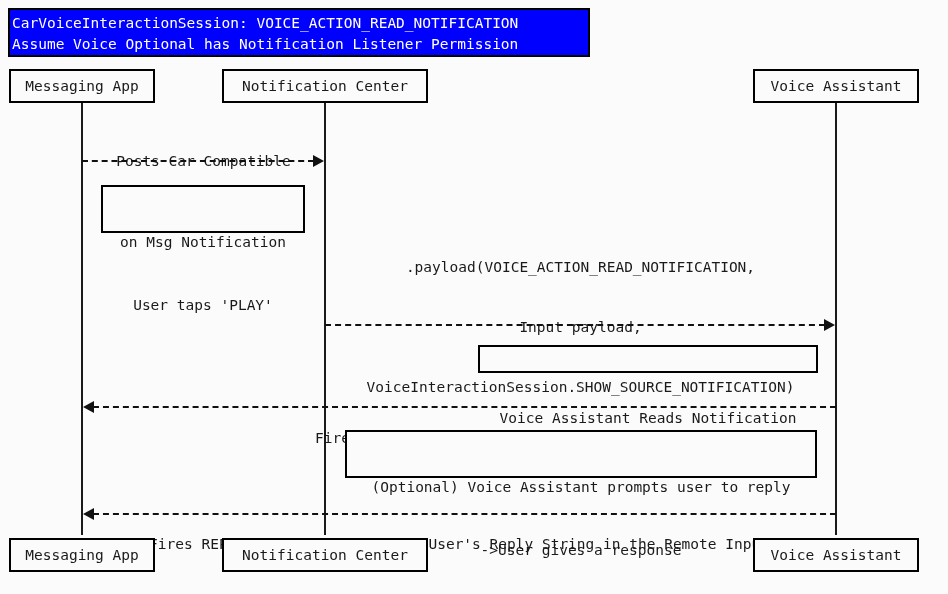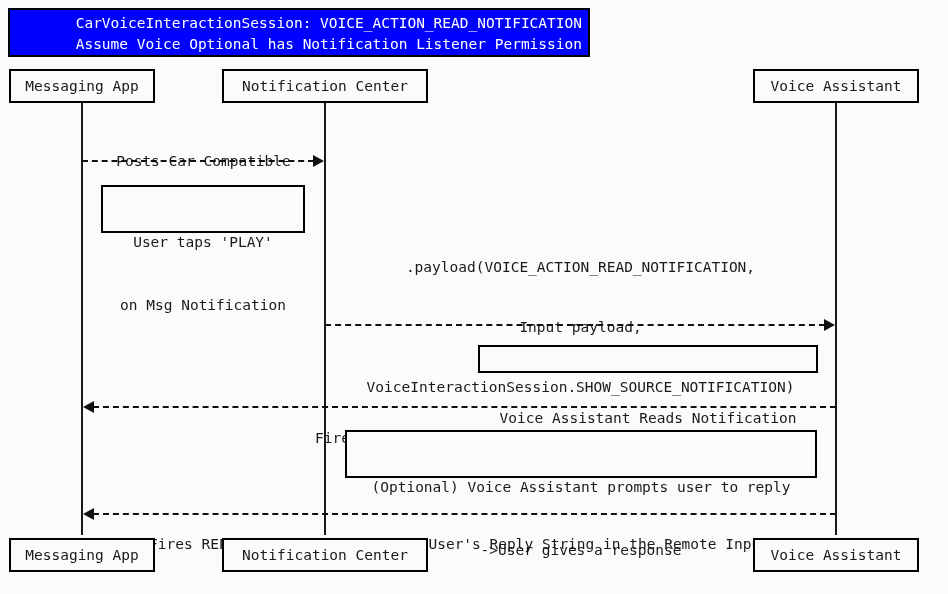--- a/index.html
+++ b/index.html
@@ -19,22 +19,21 @@
   
   .title-box {
     position: absolute;
     left: 8px;
     top: 8px;
     width: 582px;
     height: 49px;
     background: #0000ff;
     border: 2px solid #000000;
     box-sizing: border-box;
-    padding: 3px 6px 0 12px;
-    text-align: right;
+    padding: 3px 6px 0 2px;
   }
   .title-line {
     color: #ffffff;
     font-size: 14.5px;
     line-height: 21px;
     letter-spacing: 0px;
     white-space: pre;
   }
 
   
@@ -130,22 +129,22 @@
   </div>
 
   <div class="msg-label" style="left:82px; top:111px; width:243px;">
     <span class="l">Posts Car Compatible</span>
     <span class="l">Messaging Notification</span>
   </div>
   <div class="msg-line" style="left:82px; top:160px; width:232px;"></div>
   <div class="arrowhead right" style="left:313px; top:155px;"></div>
 
   <div class="note-box" style="left:101px; top:185px; width:204px; height:48px;">
+    <span class="l">on Msg Notification</span>
     <span class="l">User taps 'PLAY'</span>
-    <span class="l">on Msg Notification</span>
   </div>
 
   <div class="msg-label" style="left:325px; top:217px; width:511px;">
     <span class="l">.payload(VOICE_ACTION_READ_NOTIFICATION,</span>
     <span class="l">Input payload,</span>
     <span class="l">VoiceInteractionSession.SHOW_SOURCE_NOTIFICATION)</span>
   </div>
   <div class="msg-line" style="left:325px; top:324px; width:500px;"></div>
   <div class="arrowhead right" style="left:824px; top:319px;"></div>
 

